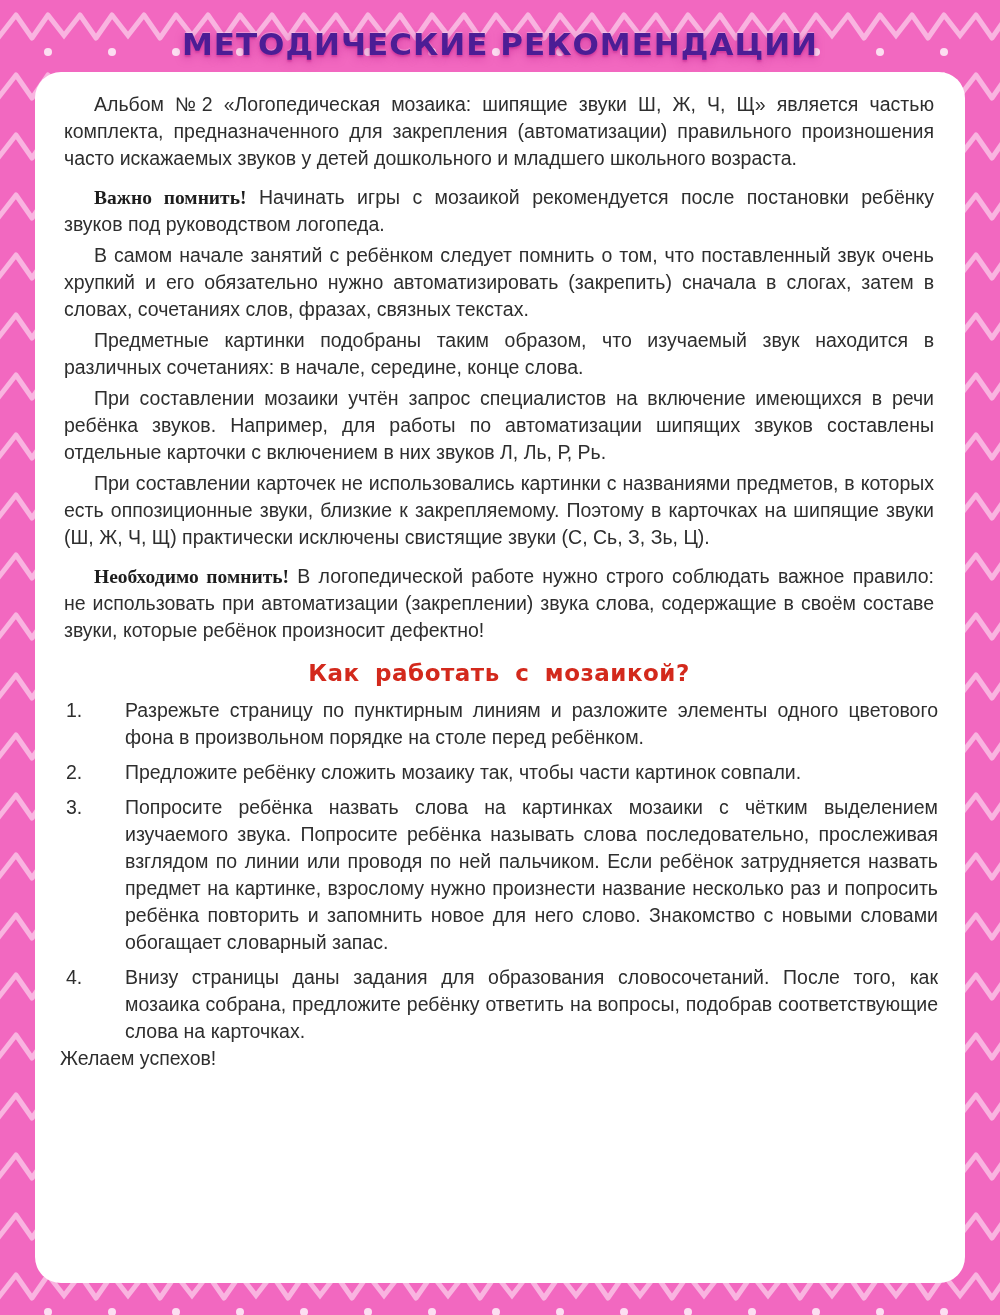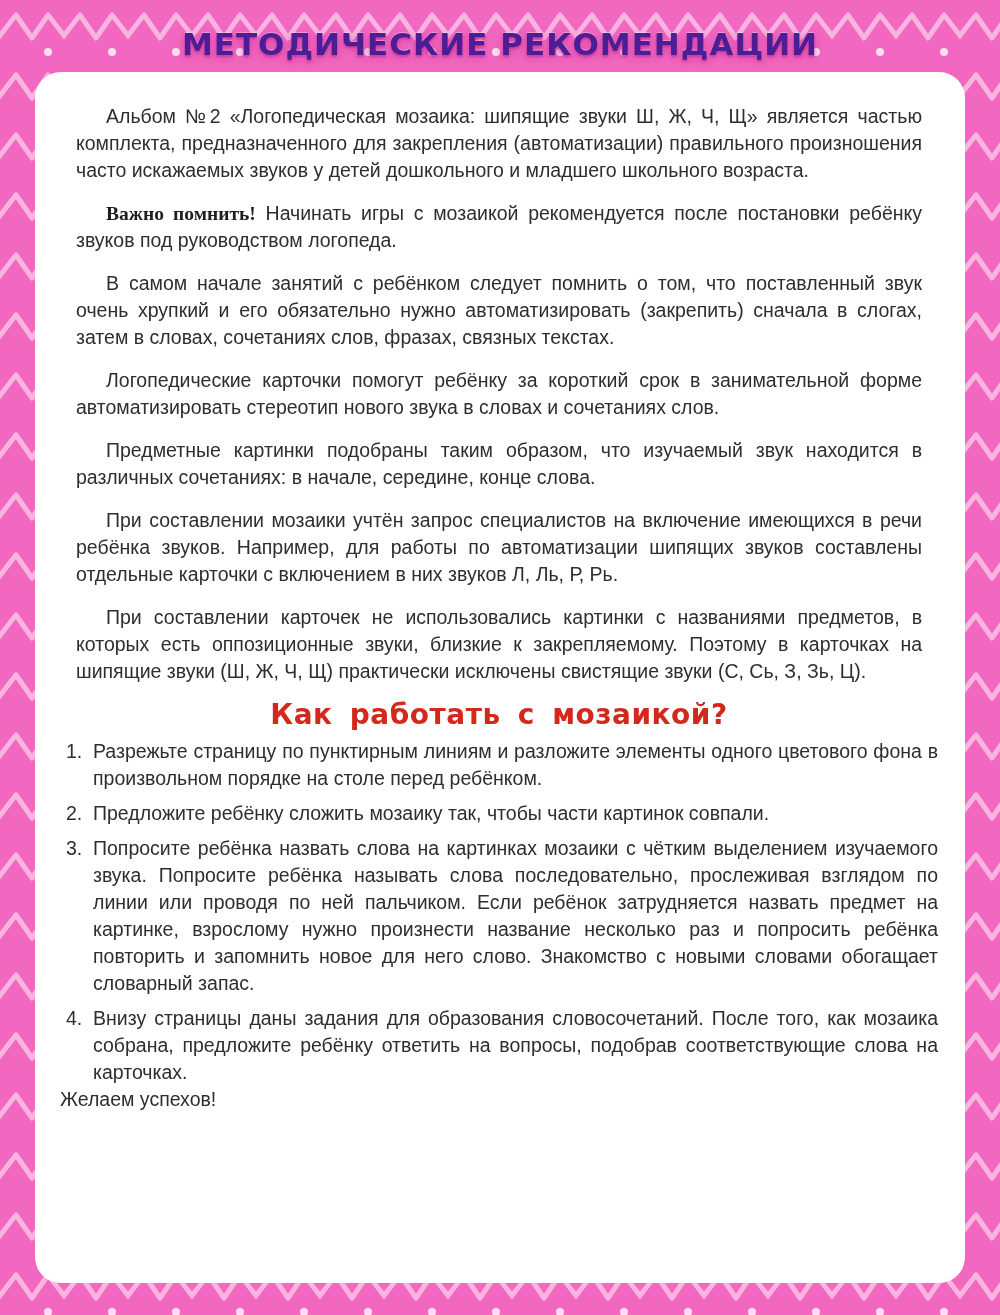--- a/index.html
+++ b/index.html
@@ -33,40 +33,40 @@
     background: #ffffff;
     border-radius: 26px;
     box-sizing: border-box;
     padding: 15px 27px 14px 25px;
     font-size: 19.5px;
     line-height: 27px;
     color: #2e2e2e;
     z-index: 1;
   }
   .para {
-    margin: 16px;
+    margin: 4px;
     text-indent: 30px;
     text-align: justify;
   }
   .para b { font-weight: bold; color: #1d1d1d; font-family: Liberation Serif, serif; }
   .gap-top { margin-top: 12px; }
   .red-heading {
     margin: 16px 0 10px 0;
     text-align: center;
     font-family: "DejaVu Sans", sans-serif;
     font-weight: bold;
-    font-size: 28px;
+    font-size: 23px;
     color: #d3291c;
     word-spacing: 7px;
     letter-spacing: 0.5px;
   }
   .howto-list { margin: 0 0 0 6px; }
   .list-item { display: flex; margin-top: 8px; }
   .list-number { flex: 0 0 27px; width: 27px; }
-  .list-text { flex: 1; text-align: justify; }
+  .list-text { flex: 1; text-align: justify; margin-left: 32px; }
   .closing { text-align: left; }
 </style>
 </head>
 <body>
 
 <svg class="bg-pattern" width="1000" height="1315" viewBox="0 0 1000 1315" xmlns="http://www.w3.org/2000/svg">
   <defs>
     <pattern id="zigzag" width="64" height="60" patternUnits="userSpaceOnUse">
       <path d="M -2 38 L 16 15 L 32 38 L 48 15 L 66 38" fill="none" stroke="#ffffff" stroke-opacity="0.5" stroke-width="5" stroke-linejoin="round" stroke-linecap="round"></path>
       <circle cx="48" cy="52" r="4" fill="#ffffff" fill-opacity="0.78"></circle>
@@ -79,29 +79,29 @@
 <div class="page-header">МЕТОДИЧЕСКИЕ РЕКОМЕНДАЦИИ</div>
 
 <div class="content-card">
 
   <p class="para"><span>Альбом №2 «Логопедическая мозаика: шипящие звуки Ш, Ж, Ч, Щ» является частью комплекта, предназначенного для закрепления (автоматизации) правильного произношения часто искажаемых звуков у детей дошкольного и младшего школьного возраста.</span></p>
 
   <p class="para gap-top"><b>Важно помнить!</b><span> Начинать игры с мозаикой рекомендуется после постановки ребёнку звуков под руководством логопеда.</span></p>
 
   <p class="para"><span>В самом начале занятий с ребёнком следует помнить о том, что поставленный звук очень хрупкий и его обязательно нужно автоматизировать (закрепить) сначала в слогах, затем в словах, сочетаниях слов, фразах, связных текстах.</span></p>
 
-  <p class="para"><span>Логопедические карточки помогут ребёнку за короткий срок в занимательной форме автоматизировать стереотип нового звука в словах и сочетаниях слов.</span></p>
 
 
   <p class="para"><span>Предметные картинки подобраны таким образом, что изучаемый звук находится в различных сочетаниях: в начале, середине, конце слова.</span></p>
 
   <p class="para"><span>При составлении мозаики учтён запрос специалистов на включение имеющихся в речи ребёнка звуков. Например, для работы по автоматизации шипящих звуков составлены отдельные карточки с включением в них звуков Л, Ль, Р, Рь.</span></p>
 
   <p class="para"><span>При составлении карточек не использовались картинки с названиями предметов, в которых есть оппозиционные звуки, близкие к закрепляемому. Поэтому в карточках на шипящие звуки (Ш, Ж, Ч, Щ) практически исключены свистящие звуки (С, Сь, З, Зь, Ц).</span></p>
 
+  <p class="para gap-top"><b>Необходимо помнить!</b><span> В логопедической работе нужно строго соблюдать важное правило: не использовать при автоматизации (закреплении) звука слова, содержащие в своём составе звуки, которые ребёнок произносит дефектно!</span></p>
 
   <h2 class="red-heading">Как работать с мозаикой?</h2>
 
   <div class="howto-list">
     <div class="list-item">
       <span class="list-number">1.</span>
       <span class="list-text">Разрежьте страницу по пунктирным линиям и разложите элементы одного цветового фона в произвольном порядке на столе перед ребёнком.</span>
     </div>
     <div class="list-item">
       <span class="list-number">2.</span>

